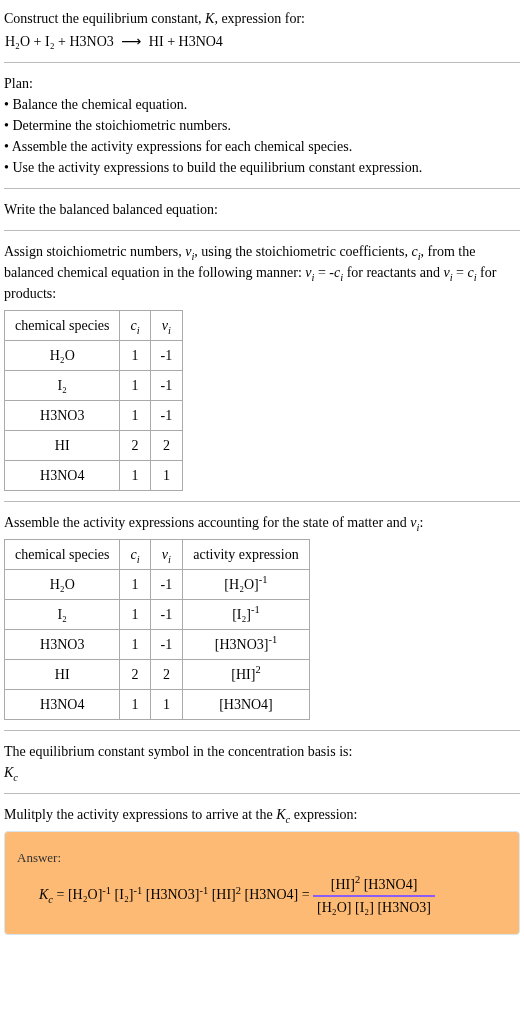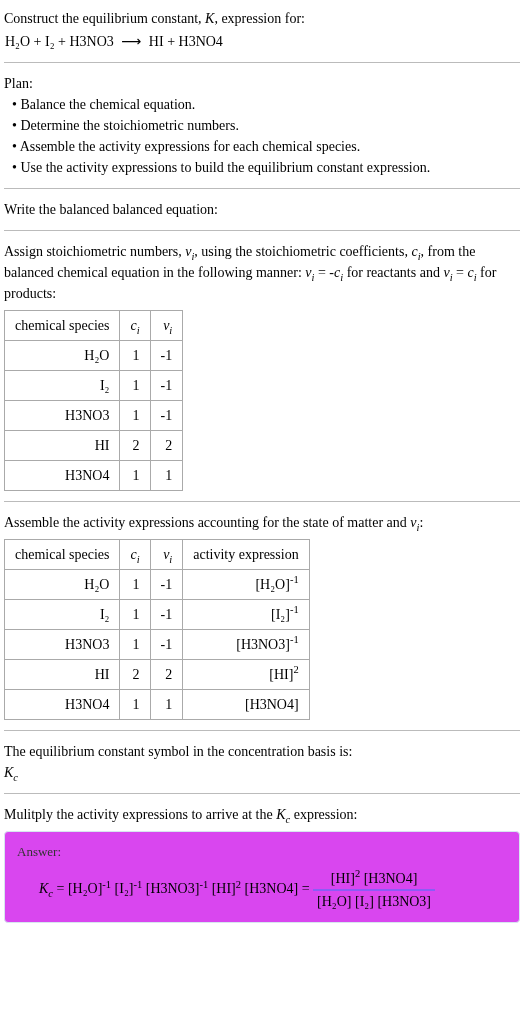--- a/index.html
+++ b/index.html
@@ -22,44 +22,44 @@
 sub { font-size: 0.75em; vertical-align: sub; line-height: 0; }
 sup { font-size: 0.75em; vertical-align: super; line-height: 0; }
 .arrow { padding: 0 4px; }
 table {
   border-collapse: collapse;
   margin: 6px 0;
 }
 th, td {
   border: 1px solid #aaa;
   padding: 4px 10px;
-  text-align: right;
+  text-align: center;
   font-weight: normal;
   font-family: Georgia, serif;
   font-size: 14px;
 }
 th { color: #000; }
 .answer-box {
-  background: #d946ef;
+  background: #fdba74;
   border: 1px solid #d7e6ef;
   border-radius: 4px;
-  padding: 10px 12px;
+  padding: 16px 12px;
   margin-top: 6px;
 }
 .answer-label { font-size: 13px; color: #333; margin-bottom: 6px; }
 .frac {
   display: inline-block;
   vertical-align: middle;
   text-align: center;
   font-size: 14px;
 }
 .frac .num { display: block; border-bottom: 2px solid #8b5cf6; padding: 0 4px; }
 .frac .den { display: block; padding: 0 4px; }
 .italic { font-style: italic; }
-.plan-item { margin-left: 8px; }
+.plan-item { margin-left: 0; }
 .answer-math { padding-left: 22px; }
 </style>
 </head>
 <body>
 
 <div class="section">
   <div>Construct the equilibrium constant, <span class="italic">K</span>, expression for:</div>
   <div class="eq-line">
     <span>H₂O + I₂ + H3NO3</span>
     <span class="arrow">⟶</span>

